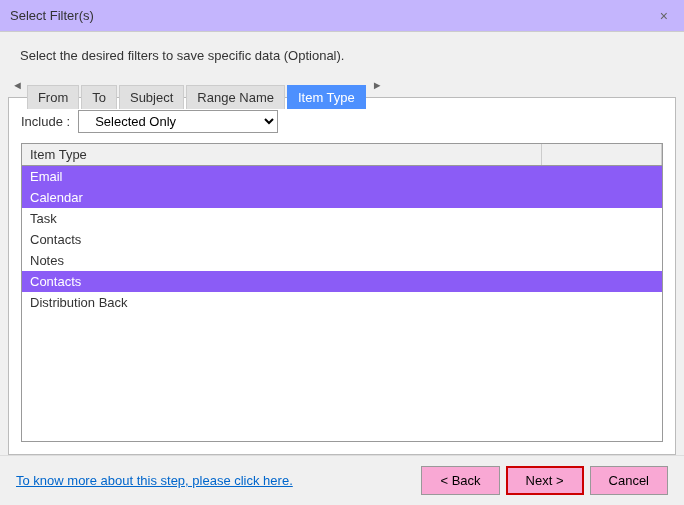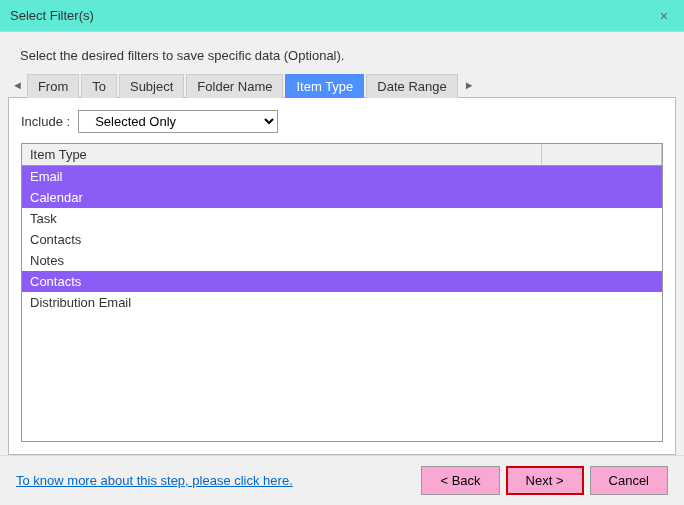--- a/index.html
+++ b/index.html
@@ -6,21 +6,21 @@
     body {
       width: 684px;
       height: 505px;
       font-family: 'Segoe UI', Arial, sans-serif;
       font-size: 13px;
       background: #f0f0f0;
       display: flex;
       flex-direction: column;
     }
     .title-bar {
-      background: #5eead4;
+      background: #c4b5fd;
       border-bottom: 1px solid #ccc;
       display: flex;
       align-items: center;
       justify-content: space-between;
       padding: 6px 10px;
       height: 32px;
     }
     .title-bar-text {
       font-size: 13px;
       color: #333;
@@ -64,21 +64,21 @@
     .tab {
       padding: 4px 10px;
       font-size: 13px;
       cursor: pointer;
       border: 1px solid #ccc;
       border-bottom: none;
       background: #e0e0e0;
       color: #333;
       margin-right: 2px;
       position: relative;
-      top: 1px;
+      top: 12px;
     }
     .tab-item-type {
       background: #4d90fe;
       color: #fff;
       border-color: #4d90fe;
     }
     .content-panel {
       flex: 1;
       border: 1px solid #bbb;
       background: #fff;
@@ -177,23 +177,22 @@
 
 <div class="dialog-body">
   <div class="description">Select the desired filters to save specific data (Optional).</div>
 
   <div class="tab-container">
     <span class="tab-arrow">◄</span>
     <div class="tabs">
       <div class="tab">From</div>
       <div class="tab">To</div>
       <div class="tab">Subject</div>
-      <div class="tab">Folder Name</div>
+      <div class="tab">Range Name</div>
       <div class="tab tab-item-type">Item Type</div>
-      <div class="tab">Date Range</div>
     </div>
     <span class="tab-arrow">►</span>
   </div>
 
   <div class="content-panel">
     <div class="include-row">
       <span class="include-label">Include :</span>
       <select class="include-select">
         <option>Selected Only</option>
         <option>All</option>
@@ -206,21 +205,21 @@
         <div class="list-header-cell">Item Type</div>
         <div class="list-header-cell" style="width:120px;flex:none;"></div>
       </div>
       <div class="list-items">
         <div class="list-item selected">Email</div>
         <div class="list-item selected">Calendar</div>
         <div class="list-item">Task</div>
         <div class="list-item">Contacts</div>
         <div class="list-item">Notes</div>
         <div class="list-item selected">Contacts</div>
-        <div class="list-item">Distribution Email</div>
+        <div class="list-item">Distribution Back</div>
       </div>
     </div>
   </div>
 
   <div class="footer">
     <span class="footer-link">To know more about this step, please click here.</span>
     <div class="footer-buttons">
       <button class="btn">&lt; Back</button>
       <button class="btn btn-next">Next &gt;</button>
       <button class="btn">Cancel</button>

